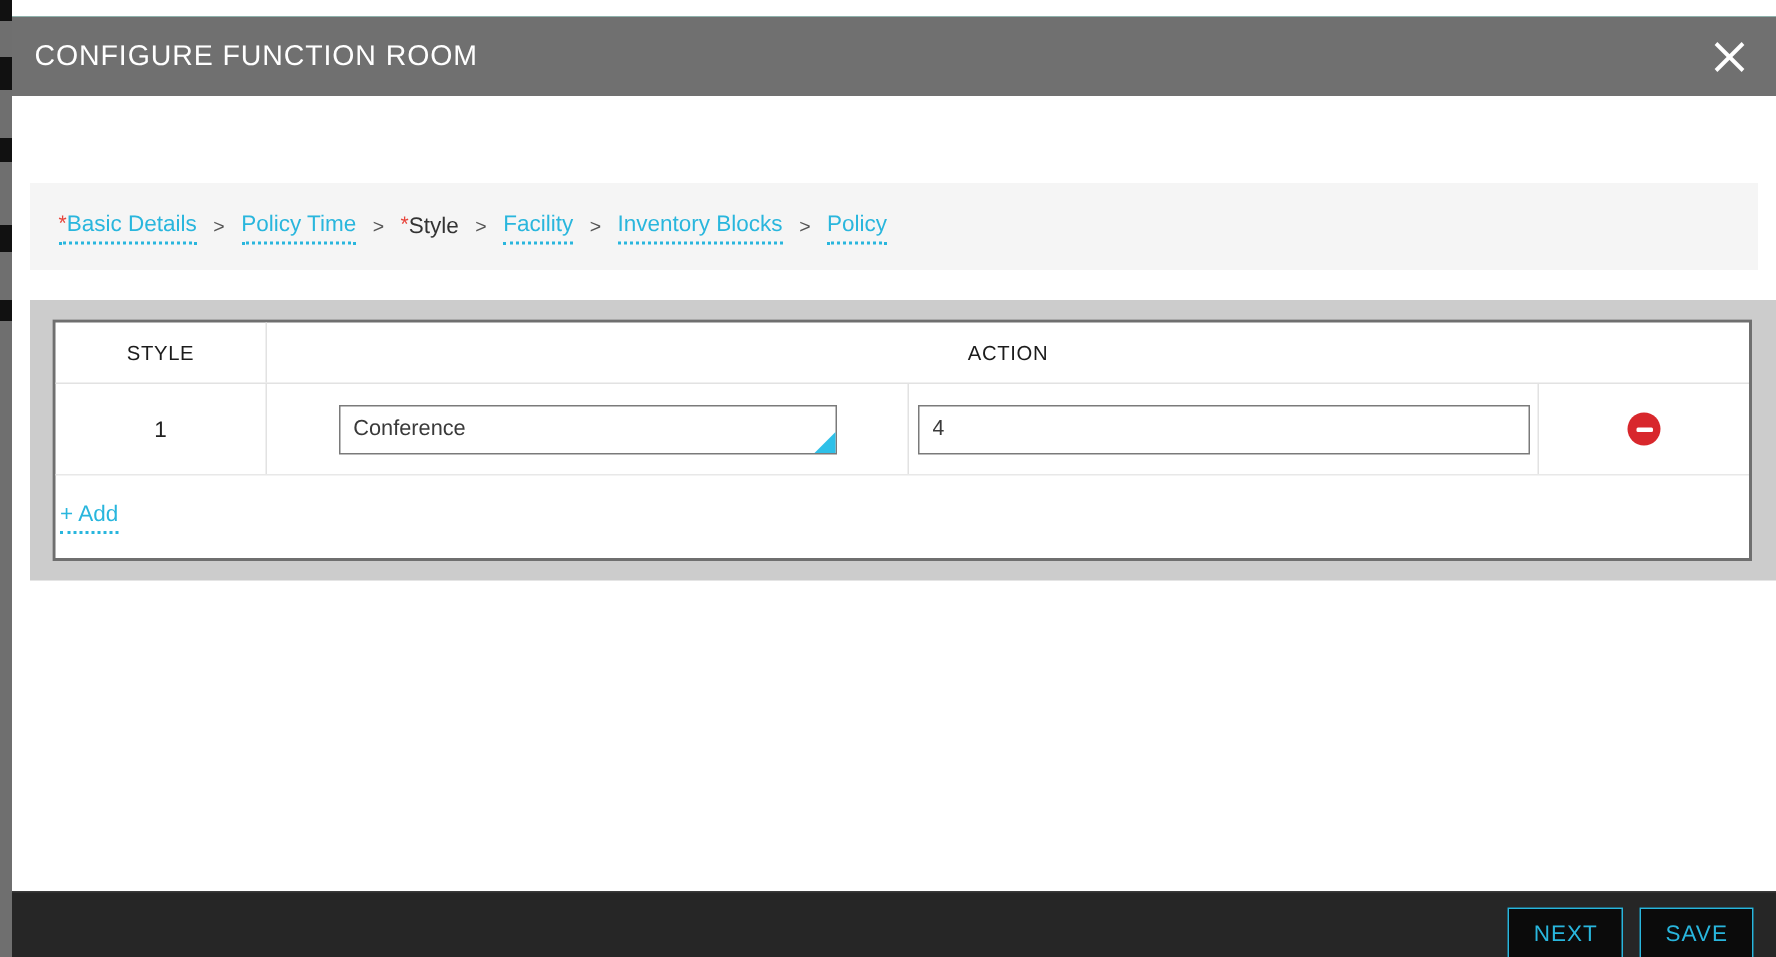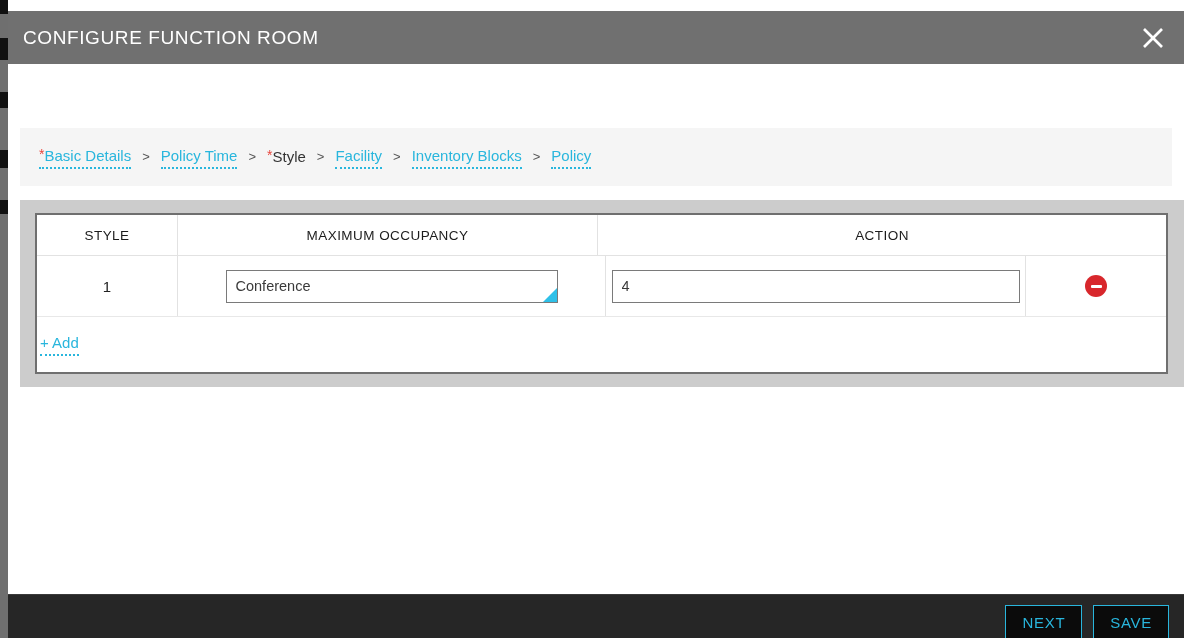--- a/index.html
+++ b/index.html
@@ -84,21 +84,21 @@
     flex: 1 1 auto;
     position: relative;
     background: #ffffff;
     overflow: hidden;
   }
 
   
   #breadcrumb-bar {
     position: absolute;
     left: 12px;
-    top: 64px;
+    top: 58px;
     right: 12px;
     height: 58px;
     background: #f5f5f5;
     display: flex;
     align-items: center;
     padding-left: 19px;
     text-align: right;
   }
   .crumb {
     font-size: 15px;
@@ -338,23 +338,20 @@
       <span class="crumb"><span>Policy</span></span>
     </div>
 
     <div id="grid-panel">
       <div id="grid">
 
         <div class="grid-row grid-head">
           <div class="cell col-style">
               <span class="th">STYLE</span>
             </div>
-          <div class="cell col-occ">
-              <span class="th">MAXIMUM OCCUPANCY</span>
-            </div>
           <div class="cell col-action">
               <span class="th">ACTION</span>
             </div>
         </div>
 
         <div class="grid-row grid-data">
           <div class="cell col-style">
             <span class="row-index">1</span>
           </div>
 

